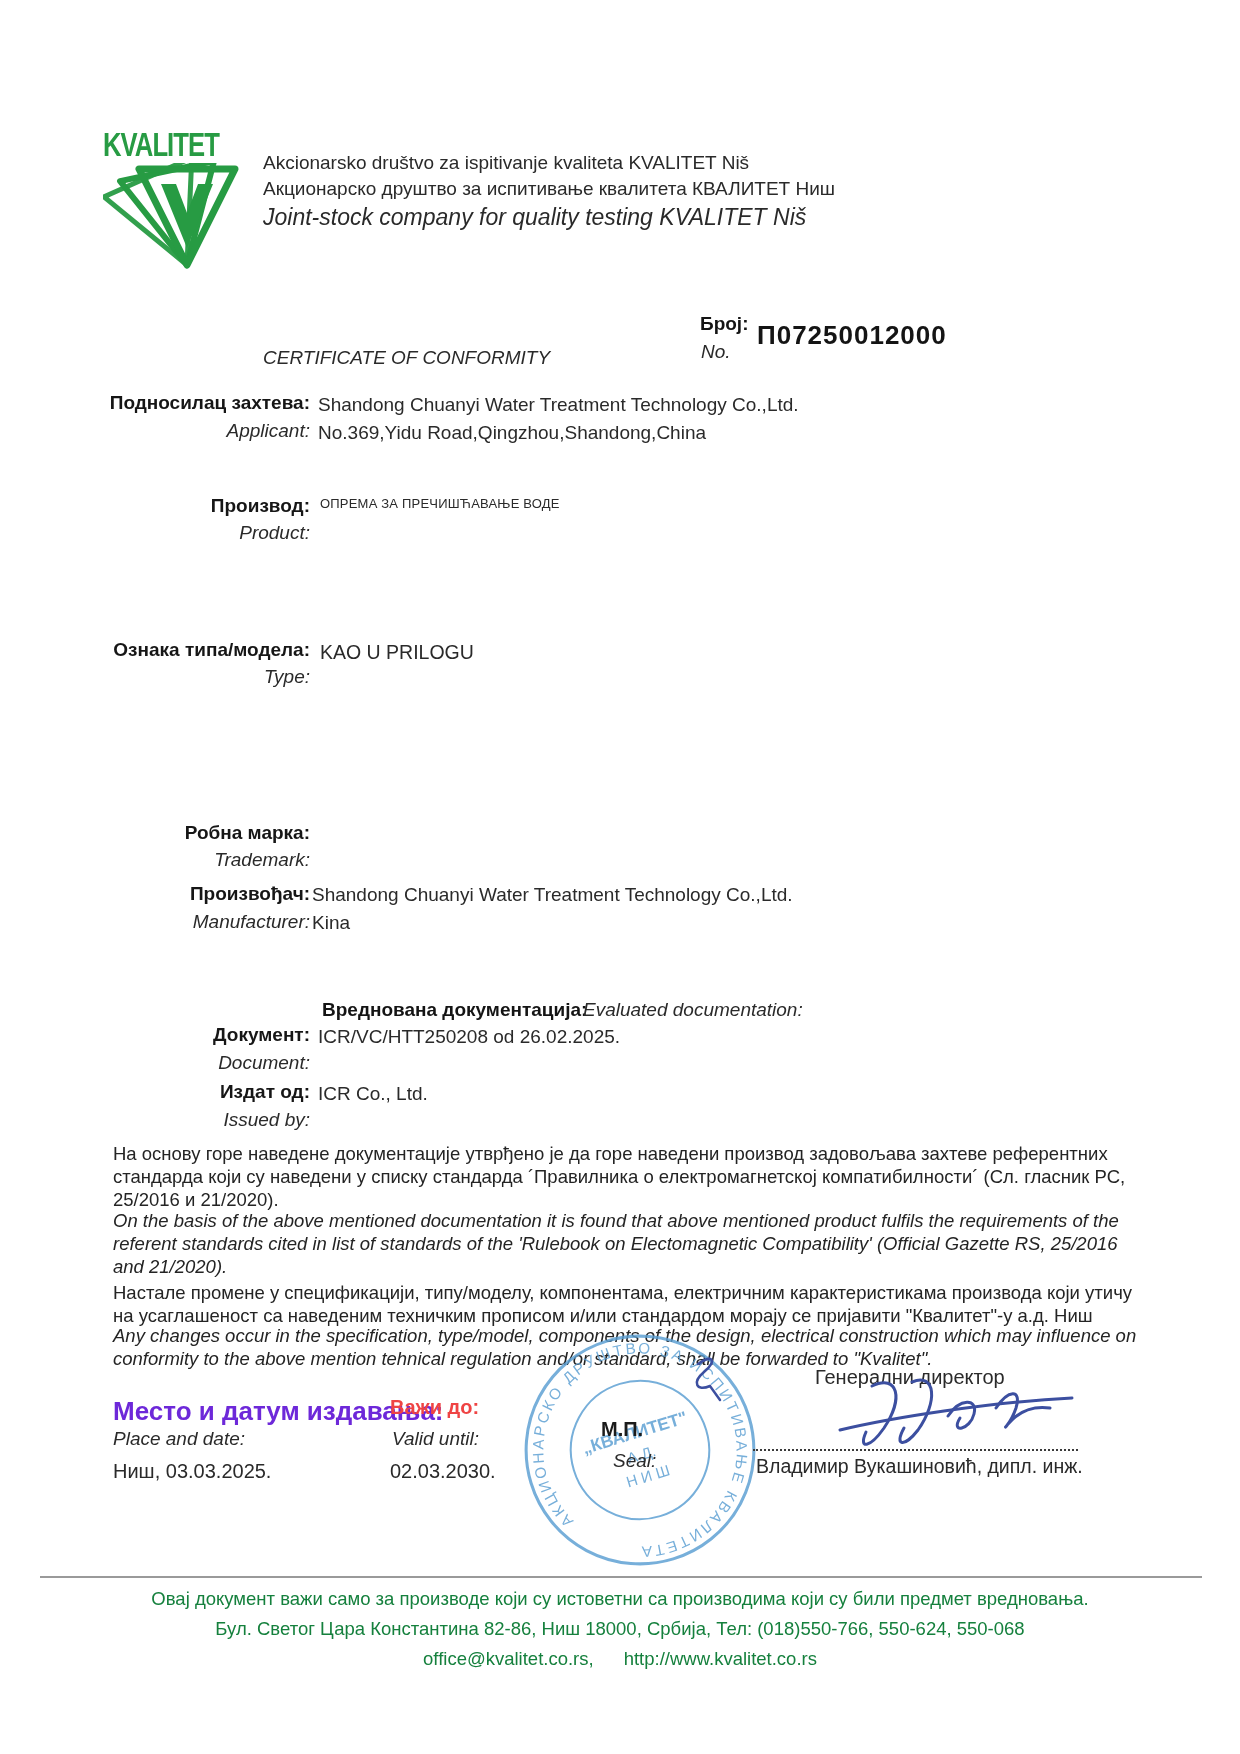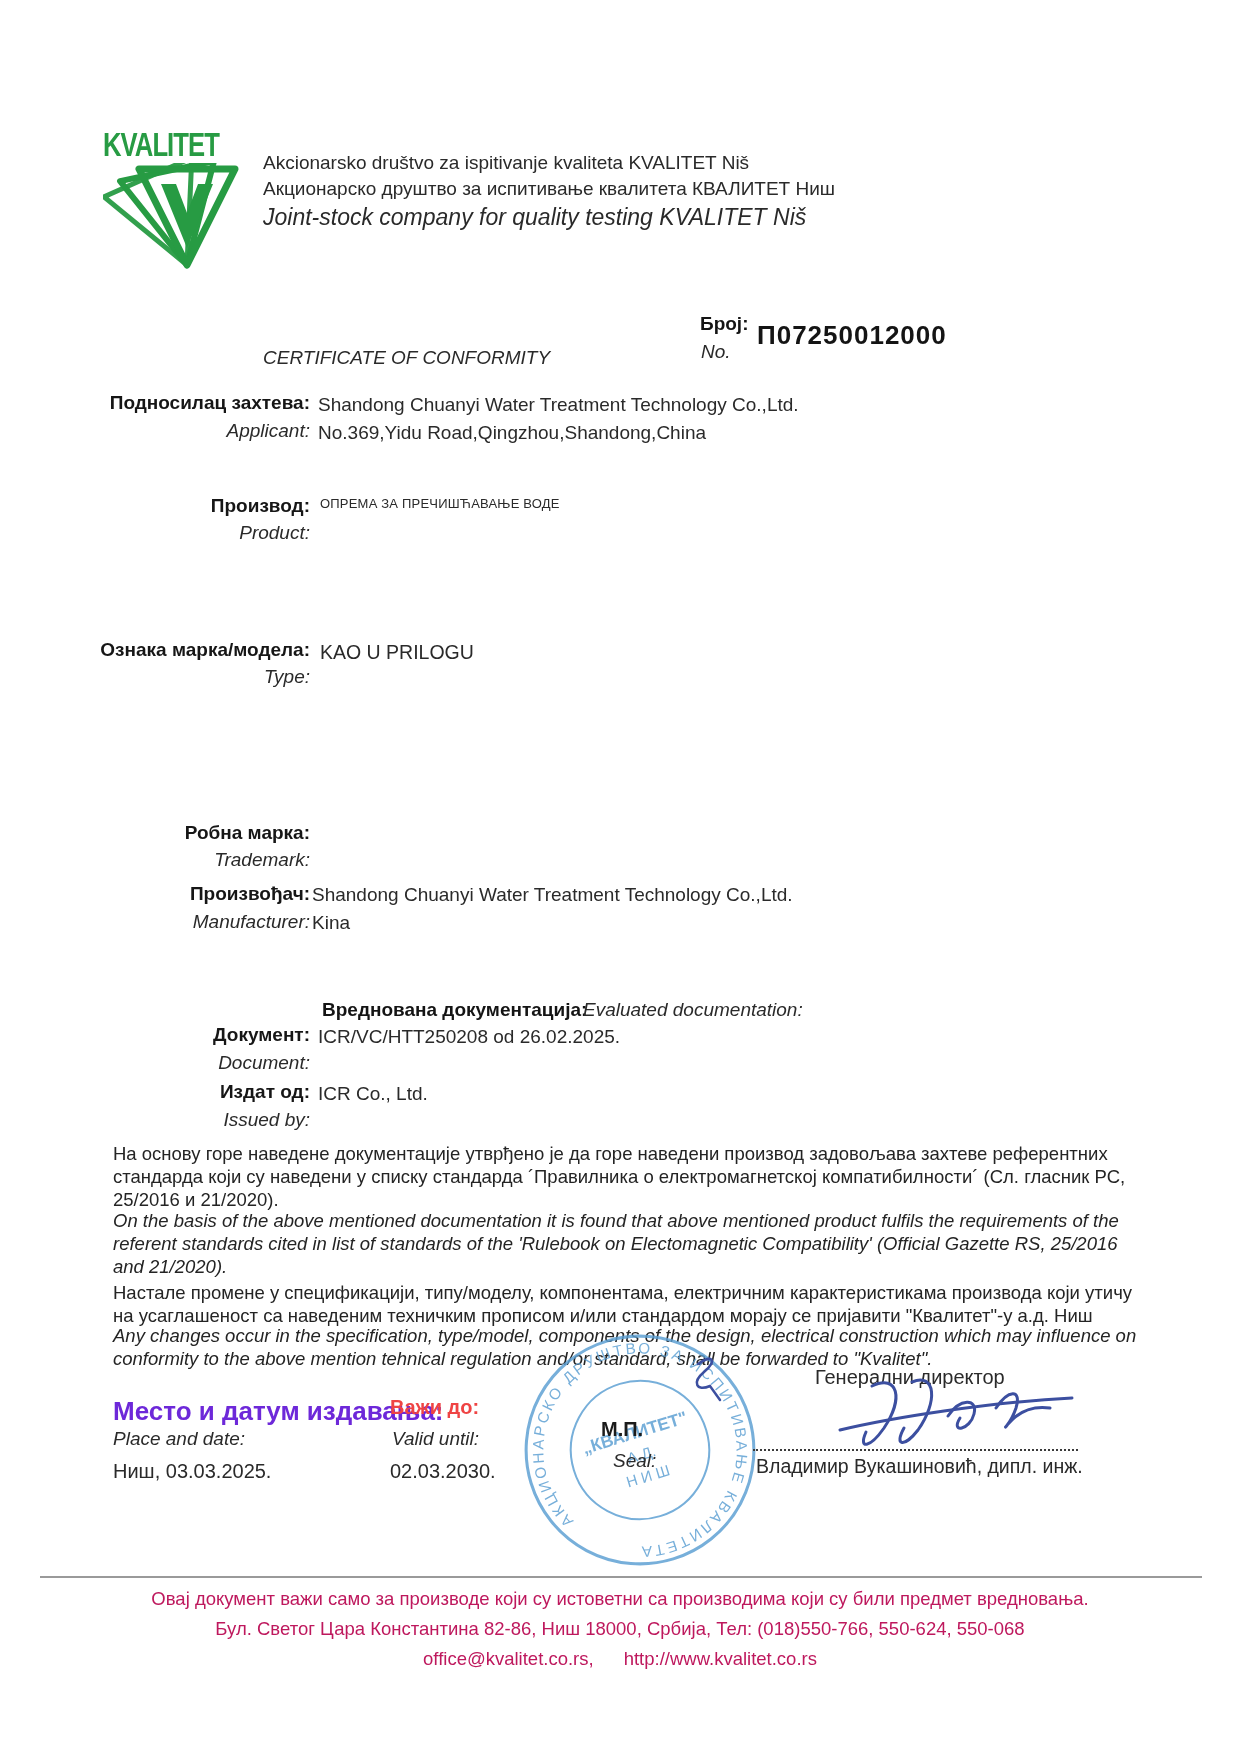--- a/index.html
+++ b/index.html
@@ -70,21 +70,21 @@
   .seal-en{left:613px;top:1450px;font-size:19px;font-style:italic;z-index:5;}
 
   .dir-title{left:815px;top:1366px;font-size:20px;}
   .sig-flourish{left:688px;top:1352px;}
   .sig-main{left:820px;top:1372px;z-index:4;}
   .dotline{left:753px;top:1429px;width:325px;height:20px;border-bottom:2.5px dotted #3a3a3a;}
   .dir-name{left:756px;top:1455px;font-size:19.5px;}
 
   
   .foot-rule{left:40px;top:1576px;width:1162px;height:2px;background:#9a9a9a;}
-  .f-line{position:absolute;left:0;width:1240px;text-align:center;font-size:18.5px;color:#be185d;}
+  .f-line{position:absolute;left:0;width:1240px;text-align:center;font-size:18.5px;color:#15803d;}
   .f1{top:1588px;}
   .f2{top:1618px;}
   .f3{top:1648px;display:flex;justify-content:center;gap:30px;}
 </style>
 </head>
 <body>
 
 <div class="page">
 
   <div class="abs logo-wrap">
@@ -110,21 +110,21 @@
 
   <div class="rlabel b fs19 r-app-sr">Подносилац захтева:</div>
   <div class="rlabel i fs19 r-app-en">Applicant:</div>
   <div class="val v-app1">Shandong Chuanyi Water Treatment Technology Co.,Ltd.</div>
   <div class="val v-app2">No.369,Yidu Road,Qingzhou,Shandong,China</div>
 
   <div class="rlabel b fs19 r-prod-sr">Производ:</div>
   <div class="rlabel i fs19 r-prod-en">Product:</div>
   <div class="val v-prod">ОПРЕМА ЗА ПРЕЧИШЋАВАЊЕ ВОДЕ</div>
 
-  <div class="rlabel b fs19 r-type-sr">Ознака марка/модела:</div>
+  <div class="rlabel b fs19 r-type-sr">Ознака типа/модела:</div>
   <div class="rlabel i fs19 r-type-en">Type:</div>
   <div class="val v-type">KAO U PRILOGU</div>
 
   <div class="rlabel b fs19 r-tm-sr">Робна марка:</div>
   <div class="rlabel i fs19 r-tm-en">Trademark:</div>
 
   <div class="rlabel b fs19 r-mfg-sr">Произвођач:</div>
   <div class="rlabel i fs19 r-mfg-en">Manufacturer:</div>
   <div class="val v-mfg1">Shandong Chuanyi Water Treatment Technology Co.,Ltd.</div>
   <div class="val v-mfg2">Kina</div>

